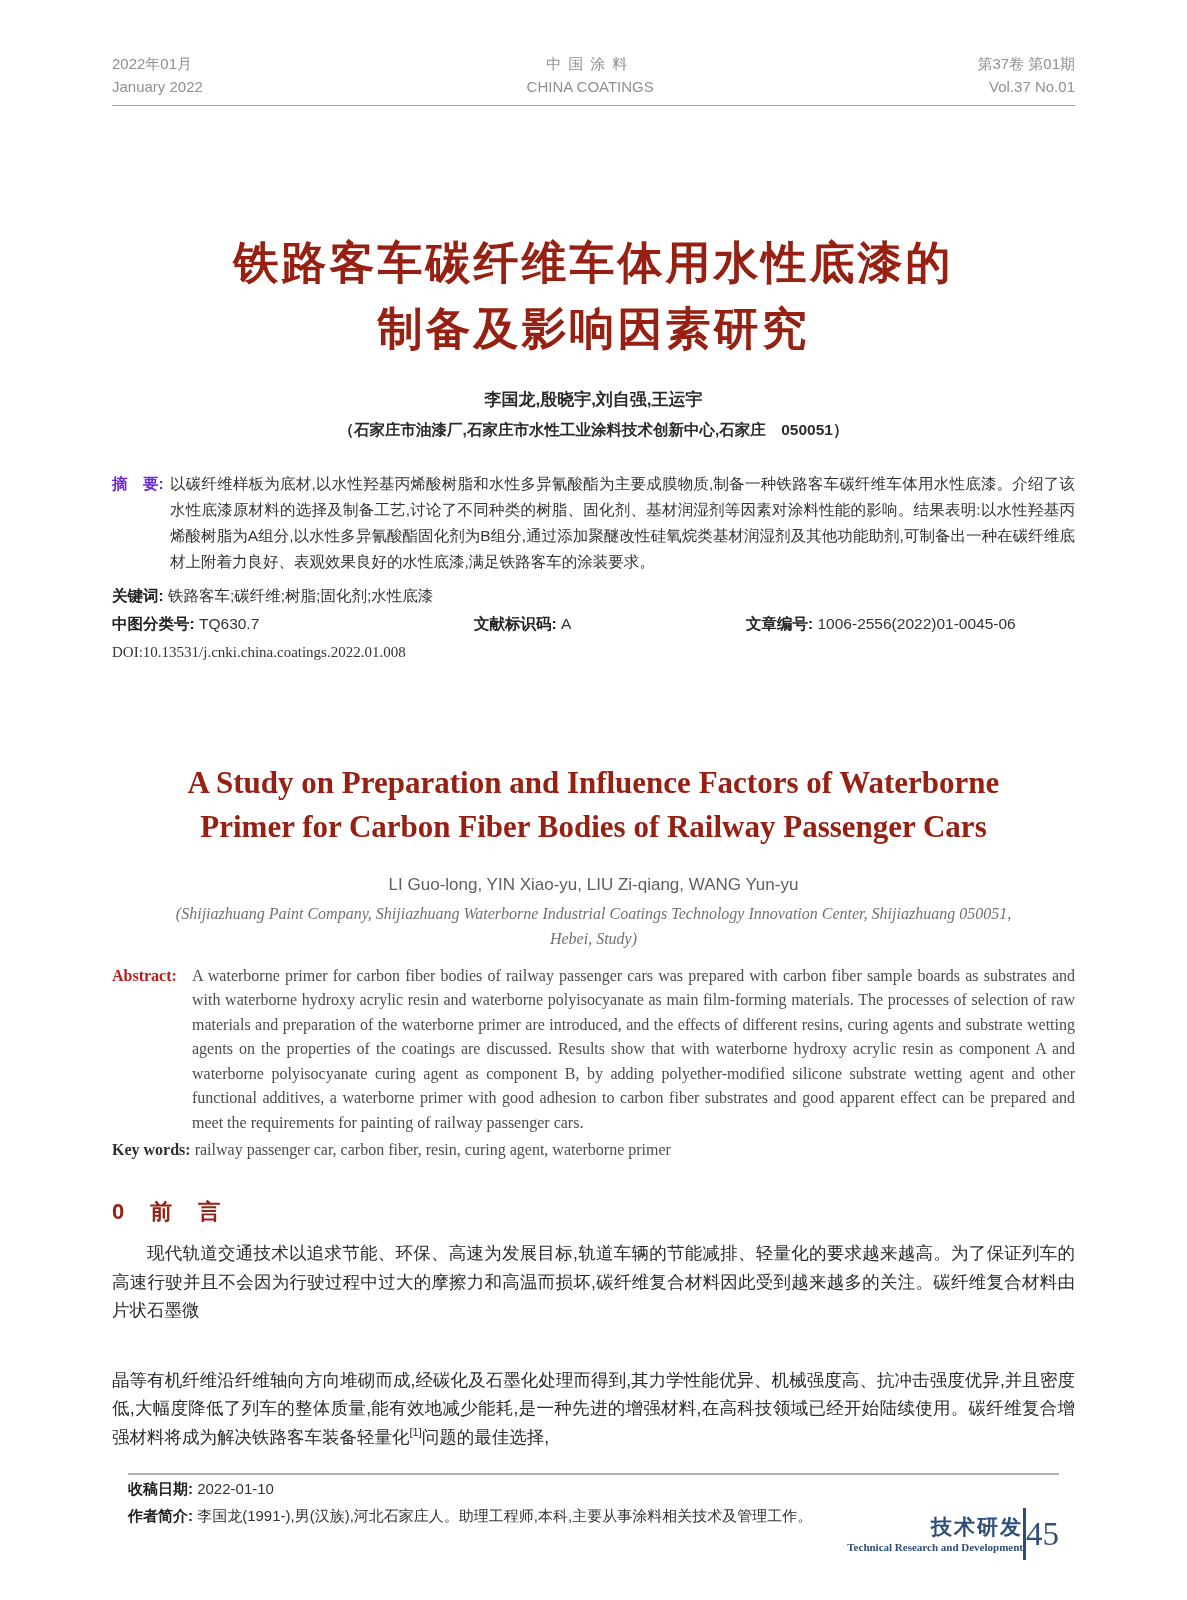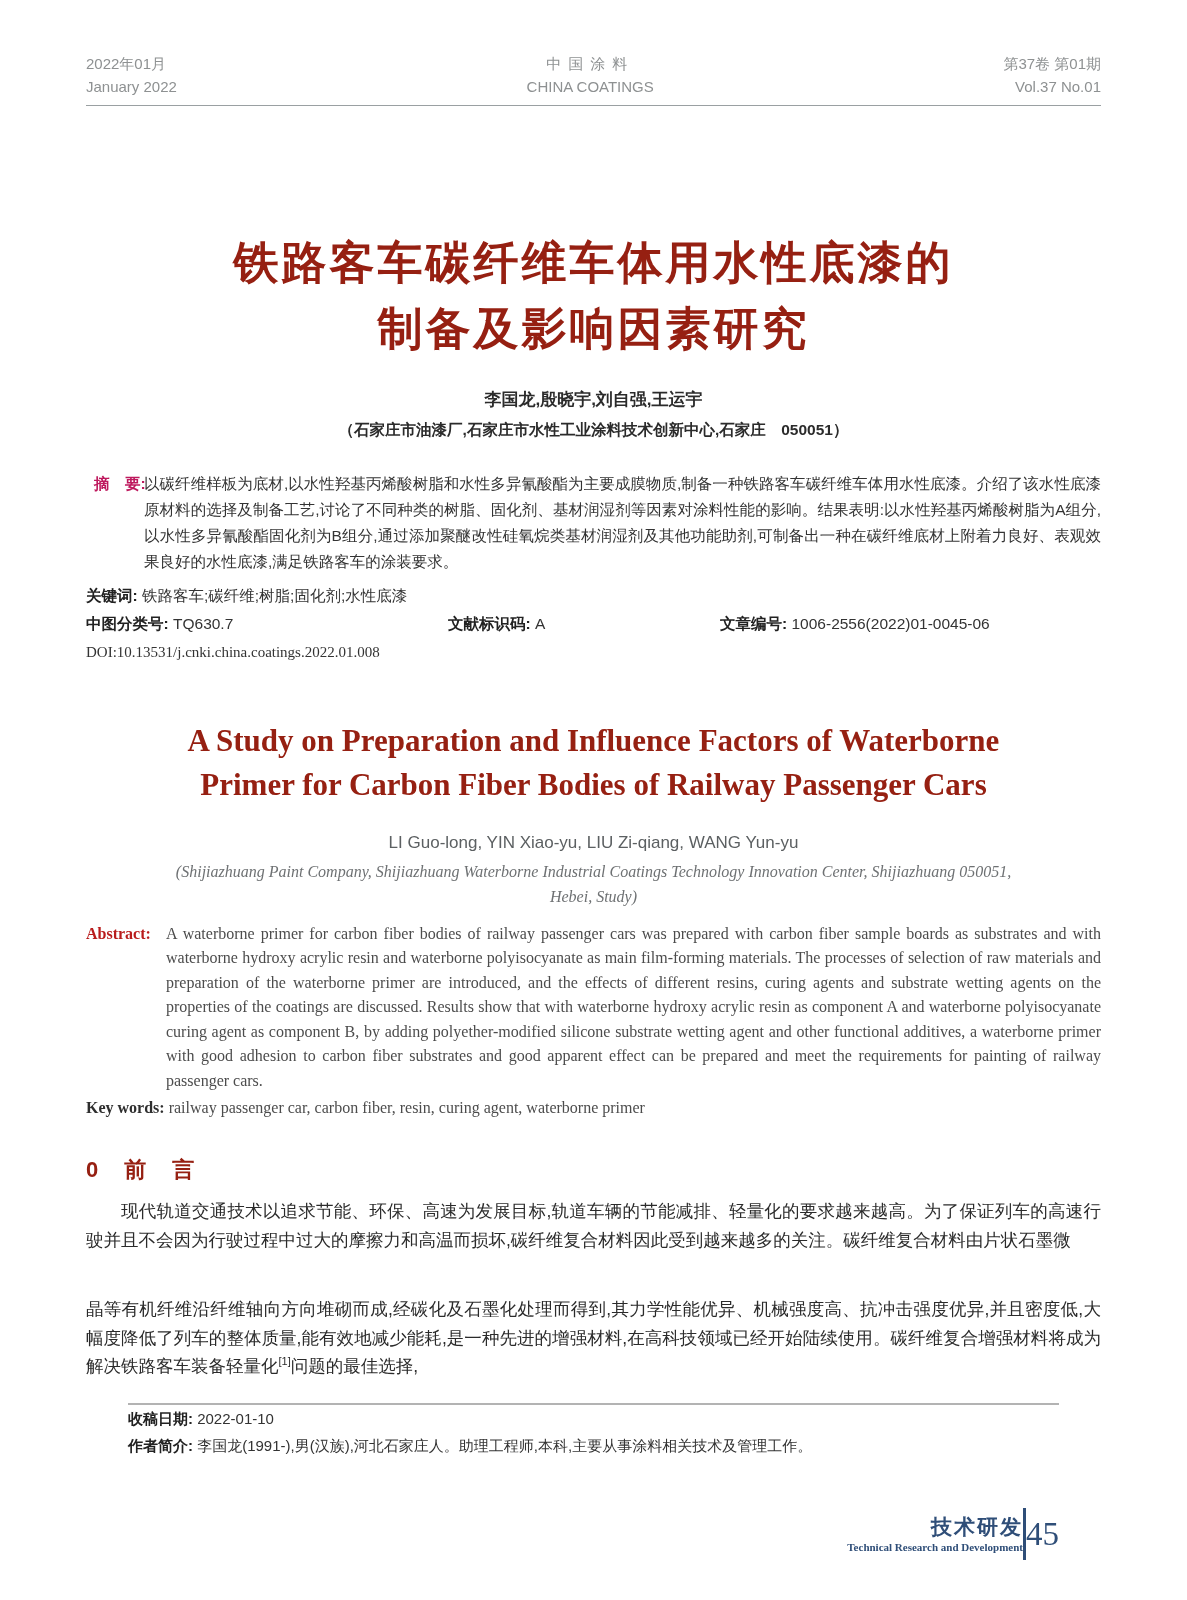--- a/index.html
+++ b/index.html
@@ -10,21 +10,21 @@
   }
   html,body{margin:0;padding:0;background:#ffffff;}
   .page{
     position:relative;
     width:1187px;height:1600px;
     background:#ffffff;
     font-family:"Liberation Sans",sans-serif;
     color:var(--ink);
     overflow:hidden;
   }
-  .content{padding:0 86px;}
+  .content{padding:0 112px;}
 
   
   .hdr{
     display:flex;justify-content:space-between;align-items:flex-end;
     padding-top:52px;padding-bottom:7px;
     border-bottom:1px solid #9aa0a2;
     color:#8e9192;font-size:15px;line-height:23px;
   }
   .hdr .c{text-align:center;}
   .hdr .r{text-align:right;}
@@ -37,33 +37,33 @@
     font-size:45px;line-height:66px;font-weight:bold;letter-spacing:3px;
   }
   .authors-cn{margin-top:26px;text-align:center;font-weight:bold;font-size:17px;}
   .affil-cn{margin-top:9px;text-align:center;font-weight:bold;font-size:15.5px;}
 
   
   .abs-cn{
     margin-top:30px;position:relative;padding-left:58px;
     font-size:15.5px;line-height:26px;text-align:justify;color:#333;
   }
-  .abs-cn .lbl{position:absolute;left:8px;top:0;font-weight:bold;color:#be185d;}
+  .abs-cn .lbl{position:absolute;left:0;top:0;font-weight:bold;color:#6d28d9;}
   .kw-cn{margin-top:11px;font-size:15.5px;color:#333;}
   .kw-cn .lbl{font-weight:bold;color:#222;}
   .class-row{display:flex;margin-top:7px;font-size:15.5px;color:#333;}
   .class-row .lbl{font-weight:bold;color:#222;}
   .ci1{width:362px;}
   .ci2{width:272px;}
   .ci3{flex:1;}
   .doi{margin-top:9px;font-family:"Liberation Serif",serif;font-size:15px;color:#333;}
 
   
   .en-title{
-    margin-top:58px;text-align:center;color:var(--red);
+    margin-top:100px;text-align:center;color:var(--red);
     font-family:"Liberation Serif",serif;font-weight:bold;
     font-size:31px;line-height:44px;
   }
   .en-authors{margin-top:18px;text-align:center;font-size:17px;color:#5c6062;}
   .en-affil{
     margin-top:6px;text-align:center;
     font-family:"Liberation Serif",serif;font-style:italic;
     font-size:16px;line-height:25px;color:#6e7173;
   }
   .abs-en{

